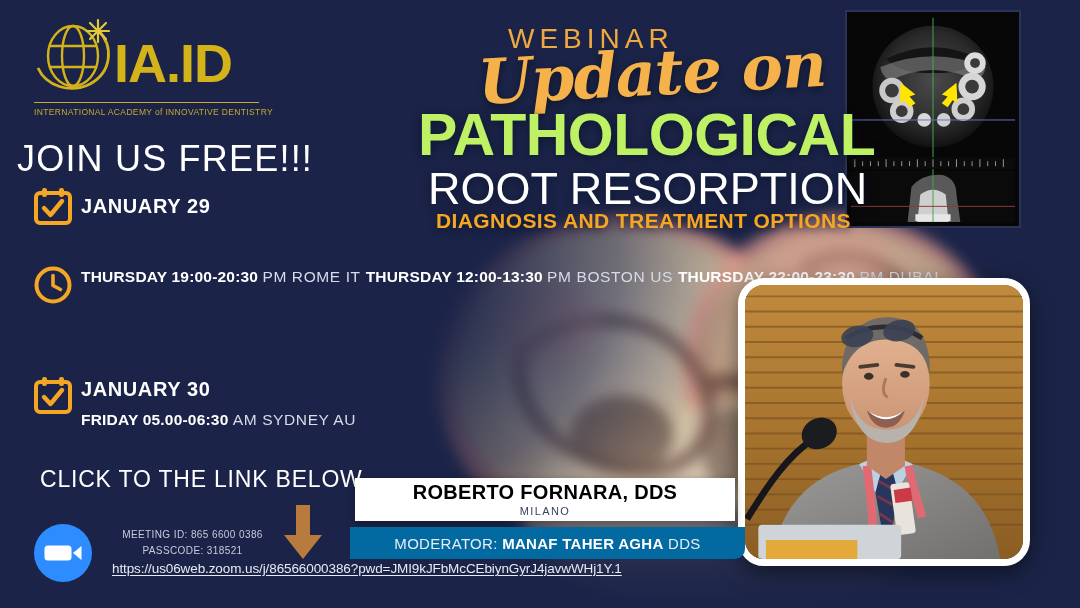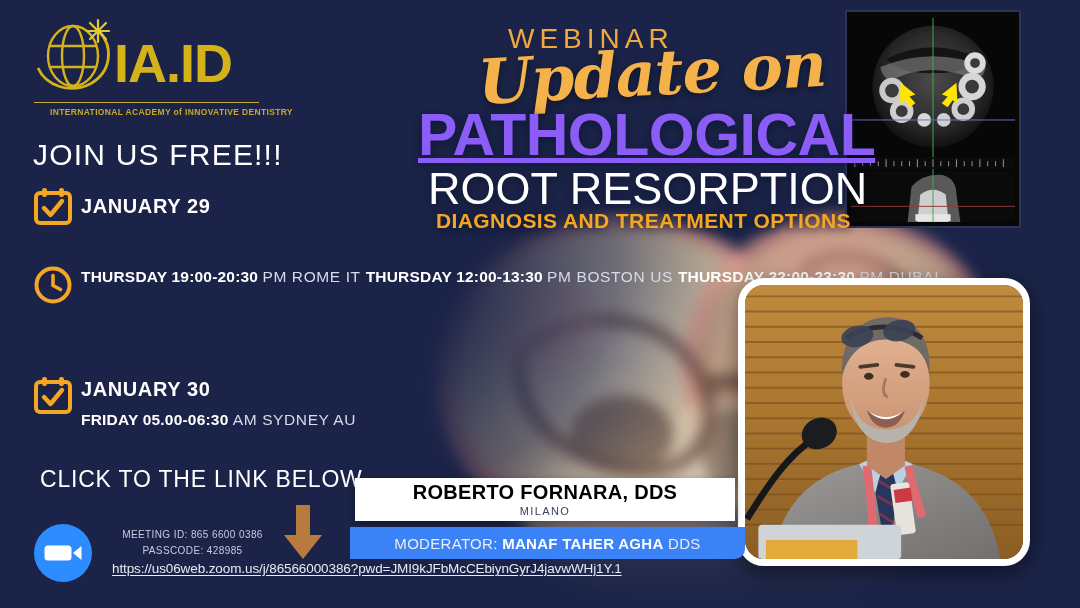--- a/index.html
+++ b/index.html
@@ -47,28 +47,28 @@
     position:absolute; left:86px; top:22px;
     font-size:54px; font-weight:bold; letter-spacing:-1px;
     color:#d4b21a; line-height:1;
   }
   .logo-rule {
     position:absolute; left:6px; top:88px; width:225px; height:1px;
     background:#c8a92a;
   }
   .logo-tag {
     position:absolute; left:6px; top:93px;
-    font-size:8.5px; font-weight:bold; letter-spacing:.35px;
-    color:#c8a92a; white-space:nowrap;margin-left:16px;
+    font-size:8.5px; font-weight:normal; letter-spacing:.35px;
+    color:#c8a92a; white-space:nowrap;
   }
 
   
   .join {
-    position:absolute; left:33px; top:138px;
-    font-size:30px; font-weight:500; letter-spacing:1.2px; color:#ffffff;
+    position:absolute; left:17px; top:138px;
+    font-size:36px; font-weight:500; letter-spacing:1.2px; color:#ffffff;
   }
 
   .block { position:absolute; display:flex; align-items:flex-start; gap:8px; }
   .blk-jan29 { left:33px; top:186px; }
   .blk-times { left:33px; top:265px; }
   .blk-jan30 { left:33px; top:375px; }
 
   .ico { flex:none; width:40px; height:40px; }
   .ico svg { width:100%; height:100%; display:block; }
 
@@ -128,24 +128,23 @@
     position:absolute; left:478px; top:46px;
     font-family:"DejaVu Serif", serif;
     font-style:italic; font-weight:bold;
     font-size:62px; color:#f5b24a;
     letter-spacing:-1px; white-space:nowrap;
     transform:rotate(-3deg); transform-origin:left center;
     text-shadow:0 3px 9px rgba(0,0,0,.45);
   }
   .title-1 {
     position:absolute; left:418px; top:106px;
-    font-size:59px; font-weight:bold; letter-spacing:-.5px; color:#8b5cf6;
+    font-size:59px; font-weight:bold; letter-spacing:-.5px; color:#bef264;
     white-space:nowrap; line-height:1;
     text-shadow:0 2px 10px rgba(10,16,40,.75);
-    text-decoration:underline;
   }
   .title-2 {
     position:absolute; left:428px; top:166px;
     font-size:45px; font-weight:300; letter-spacing:0px; color:#ffffff;
     white-space:nowrap; line-height:1;
     text-shadow:0 2px 10px rgba(10,16,40,.75);
   }
   .title-3 {
     position:absolute; left:436px; top:210px;
     font-size:21px; font-weight:bold; letter-spacing:.4px; color:#f5a623;
@@ -186,21 +185,21 @@
   }
   .name-banner .nm {
     font-size:20px; font-weight:bold; letter-spacing:.3px; color:#000000; line-height:1.05;
   }
   .name-banner .city {
     font-size:11px; font-weight:400; letter-spacing:1.4px; color:#3a4260; margin-top:2px;
   }
   .moderator-bar {
     position:absolute; left:350px; top:527px;
     width:395px; height:32px;
-    background:#3b82f6;
+    background:#0369a1;
     display:flex; align-items:center; justify-content:center;
     border-radius:0 0 10px 0;
   }
   .moderator-bar .t { font-size:15px; color:#e9ecf6; letter-spacing:.3px; white-space:nowrap; }
   .moderator-bar .t b { font-weight:bold; color:#ffffff; }
 </style>
 </head>
 <body>
 
 <div id="poster">
@@ -416,21 +415,21 @@
   <div class="zoom-badge">
     <svg viewBox="0 0 62 62">
       <circle cx="31" cy="31" r="29" fill="#2d8cff"></circle>
       <path d="M16 23.5 h20 a3.5 3.5 0 0 1 3.5 3.5 v8 a3.5 3.5 0 0 1 -3.5 3.5 h-20 a3.5 3.5 0 0 1 -3.5 -3.5 v-8 a3.5 3.5 0 0 1 3.5 -3.5 z" fill="#ffffff"></path>
       <path d="M41 31 L49.5 24 v14 z" fill="#ffffff"></path>
     </svg>
   </div>
 
   <div class="meeting-info">
     <div>MEETING ID: 865 6600 0386</div>
-    <div>PASSCODE: 428985</div>
+    <div>PASSCODE: 318521</div>
   </div>
 
   <div class="down-arrow">
     <svg viewBox="0 0 50 58">
       <path d="M18 2 h14 v30 h12 L25 56 L6 32 h12 z" fill="#b97a3e"></path>
     </svg>
   </div>
 
   <a class="url" href="#">https://us06web.zoom.us/j/86566000386?pwd=JMI9kJFbMcCEbiynGyrJ4javwWHj1Y.1</a>
 

